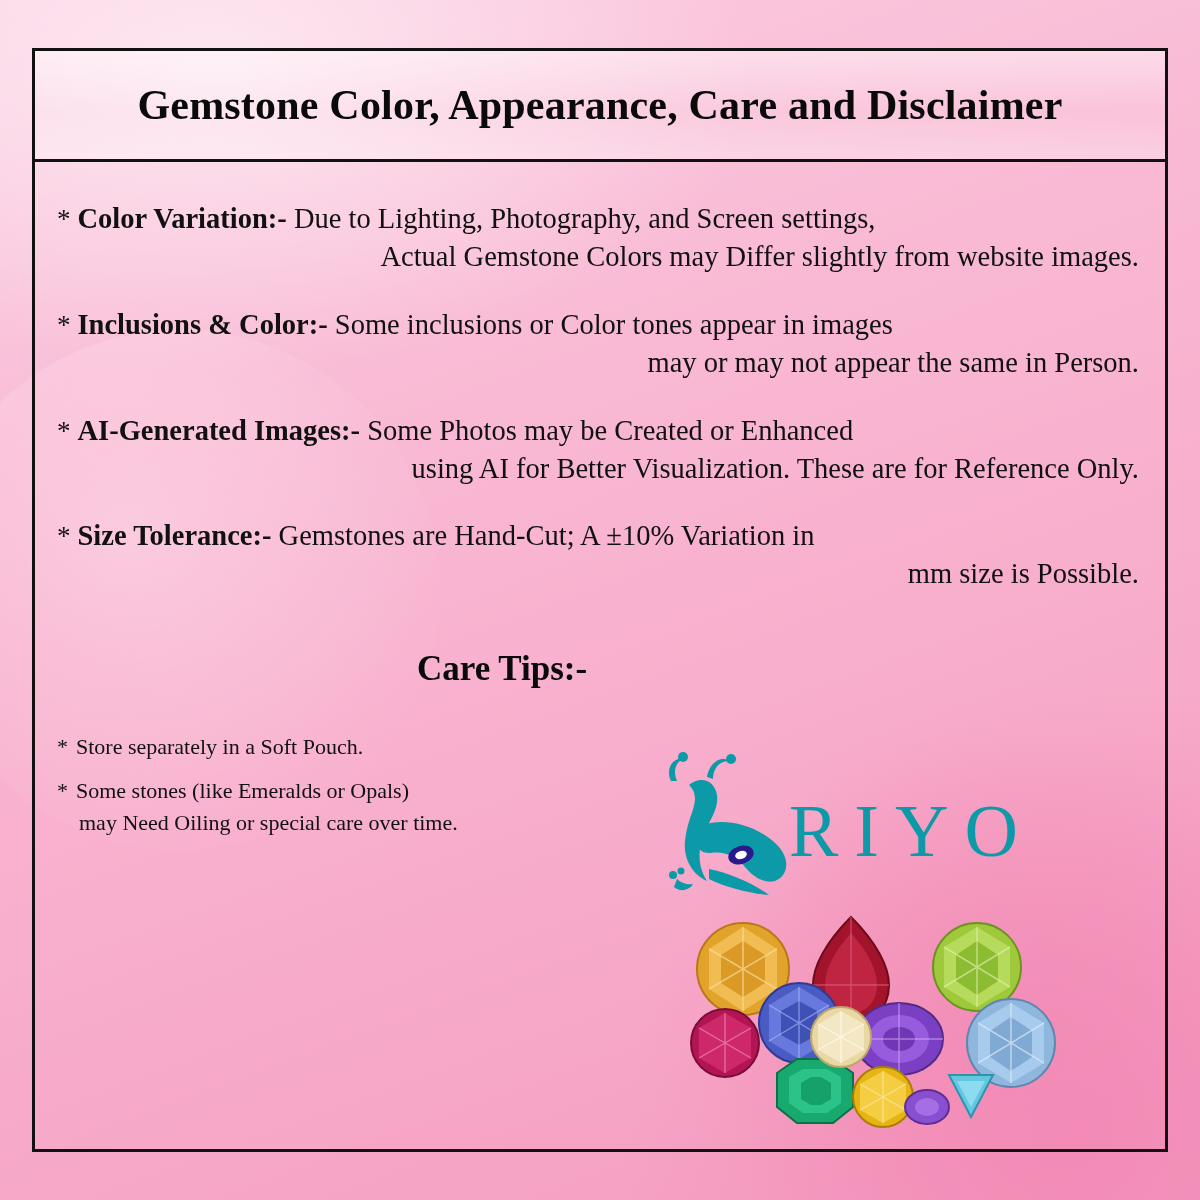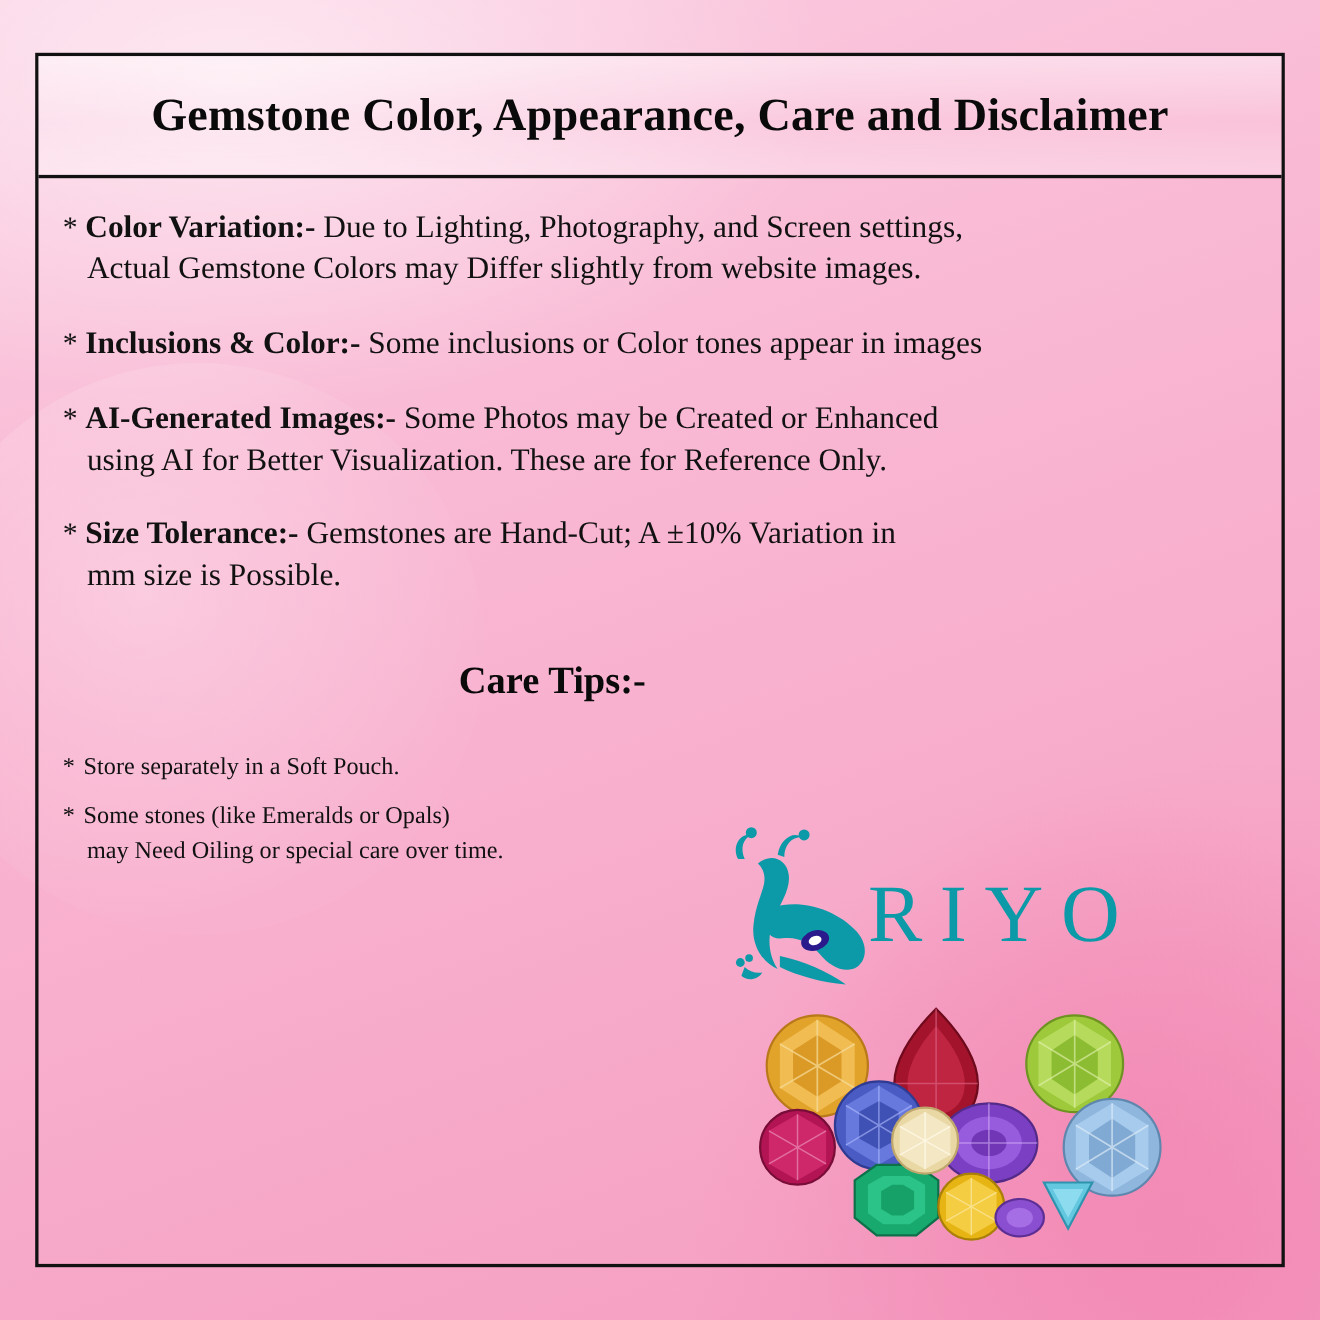--- a/index.html
+++ b/index.html
@@ -74,36 +74,37 @@
   }
 
   .body {
     position: relative;
     padding: 26px 26px 0 22px;
     box-sizing: border-box;
     height: calc(100% - 108px);
   }
 
   .bullet-block {
-    margin: 0 0 30px 0;
+    margin: 12px 0 30px 0;
     color: #111;
     font-size: 28.5px;
     line-height: 1.33;
   }
   .bullet-block .star {
     font-weight: normal;
     font-size: 27px;
     padding-right: 7px;
   }
   .bullet-block .lead {
     font-weight: bold;
   }
   .bullet-block .line2 {
     display: block;
     padding-left: 22px;
+    text-align: right;
   }
 
   .care-row {
     display: flex;
     align-items: center;
     justify-content: flex-start;
     margin-top: 2px;
     margin-bottom: 6px;
     padding-left: 360px;
     height: 92px;
@@ -184,20 +185,21 @@
     <div class="body">
 
       <p class="bullet-block">
         <span class="star">*</span><span class="lead">Color Variation:-</span><span> Due to Lighting, Photography, and Screen settings,</span>
         <span class="line2">Actual Gemstone Colors may Differ slightly from website images.</span>
       </p>
 
 
       <p class="bullet-block">
         <span class="star">*</span><span class="lead">Inclusions &amp; Color:-</span><span> Some inclusions or Color tones appear in images</span>
+        <span class="line2">may or may not appear the same in Person.</span>
       </p>
 
       <p class="bullet-block">
         <span class="star">*</span><span class="lead">AI-Generated Images:-</span><span> Some Photos may be Created or Enhanced</span>
         <span class="line2">using AI for Better Visualization. These are for Reference Only.</span>
       </p>
 
       <p class="bullet-block">
         <span class="star">*</span><span class="lead">Size Tolerance:-</span><span> Gemstones are Hand-Cut; A ±10% Variation in</span>
         <span class="line2">mm size is Possible.</span>

